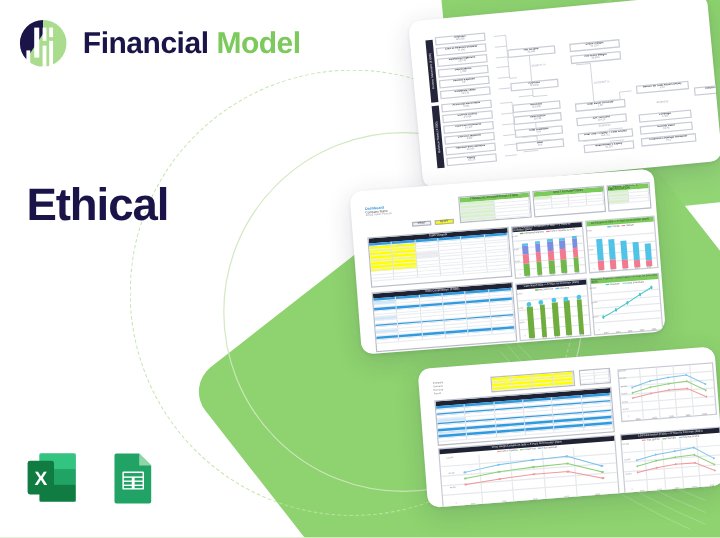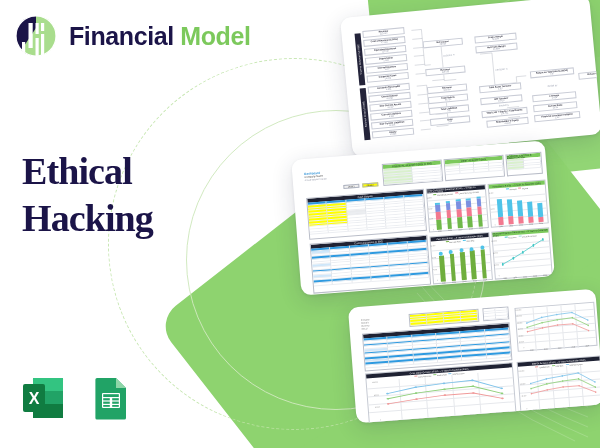--- a/index.html
+++ b/index.html
@@ -78,21 +78,21 @@
     white-space: nowrap;
   }
   .bt-dark { color: #1b1448; }
   .bt-green { color: #7cc95c; }
 
   .headline {
     position: absolute; left: 22px; top: 148px;
     width: 268px;
     color: #1b1448;
     font-size: 38px; line-height: 47px;
-    font-weight: bold; letter-spacing: -.9px; font-family: Liberation Serif, serif;
+    font-weight: bold; letter-spacing: -.9px;
   }
   .headline span { display: block; }
 
   .app-icons {
     position: absolute; left: 20px; top: 375px;
     display: flex; gap: 22px; align-items: flex-start;
   }
   .app-icon { width: 46px; height: 46px; }
 
   
@@ -266,21 +266,20 @@
       </g>
       <circle cx="22" cy="22" r="20" fill="none" stroke="#ffffff" stroke-width="1.2"></circle>
     </svg>
     <div class="brand-text">
       <span class="bt-dark">Financial</span><span>&nbsp;</span><span class="bt-green">Model</span>
     </div>
   </div>
 
   <div class="headline">
     <span>Ethical</span>
-    <span>Hacking</span>
   </div>
 
   <div class="app-icons">
     <svg class="app-icon" viewBox="0 0 46 46">
       <rect x="13" y="3" width="30" height="40" rx="1.5" fill="#21a366"></rect>
       <rect x="13" y="3" width="30" height="13" fill="#33c481"></rect>
       <rect x="13" y="16" width="30" height="13" fill="#21a366"></rect>
       <rect x="13" y="29" width="30" height="14" fill="#107c41"></rect>
       <rect x="3" y="9" width="22" height="28" rx="2" fill="#107c41"></rect>
       <text x="14" y="29" font-family="Liberation Sans, sans-serif" font-size="16" font-weight="bold" fill="#ffffff" text-anchor="middle">X</text>

